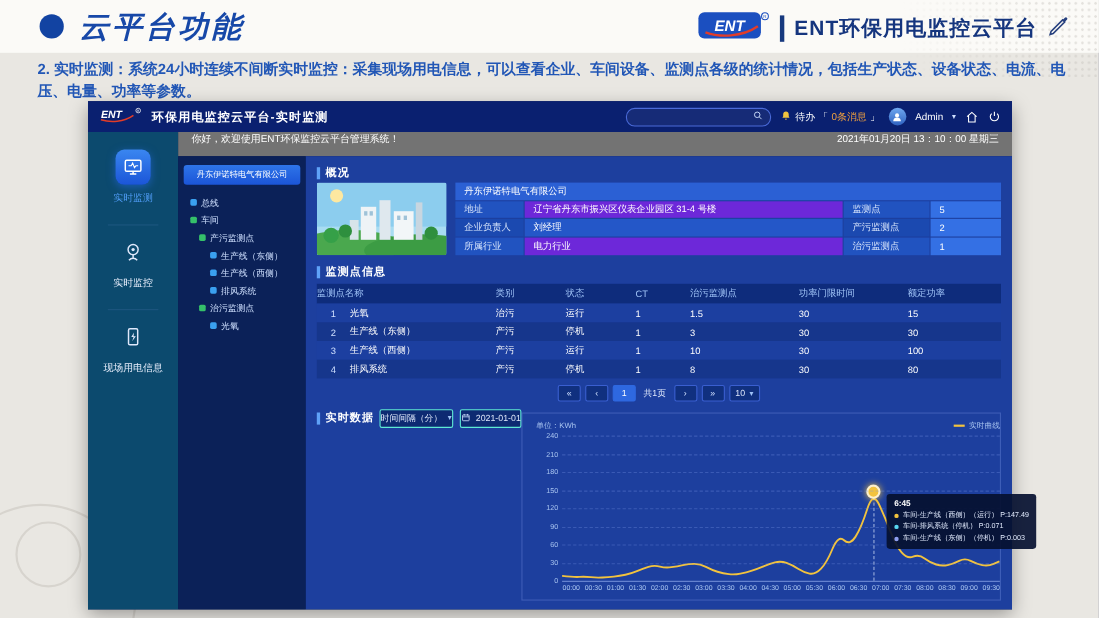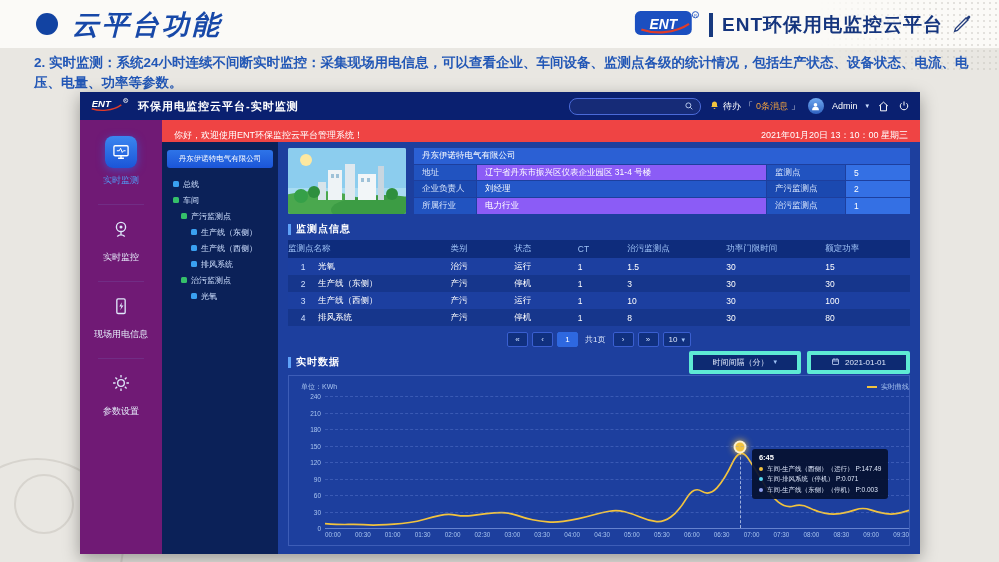--- a/index.html
+++ b/index.html
@@ -23,70 +23,70 @@
   .search-pill{width:118px;height:15px;border:1px solid #4a6ad8;border-radius:8px;background:rgba(255,255,255,.05);display:flex;align-items:center;padding:0 6px;gap:4px;}
   .search-input{flex:1;background:transparent;border:none;outline:none;color:#fff;font-size:8px;min-width:0;}
   .todo{display:flex;align-items:center;gap:3px;color:#fff;font-size:9px;white-space:nowrap;}
   .todo-count{color:#f2a23e;}
   .avatar{width:16px;height:16px;border-radius:50%;background:linear-gradient(#6fa8f0,#2f62c0);display:flex;align-items:center;justify-content:center;overflow:hidden;}
   .admin{color:#fff;font-size:9px;}
   .hdr-caret{color:#cfe0ff;font-size:7px;}
   .hdr-icon{display:flex;align-items:center;}
   .app-body{flex:1;display:flex;min-height:0;}
   
-  .sidebar{width:82px;background:#701a75;display:flex;flex-direction:column;padding-top:8px;flex:0 0 auto;}
+  .sidebar{width:82px;background:#0c4a6e;display:flex;flex-direction:column;padding-top:8px;flex:0 0 auto;}
   .side-item{height:69px;display:flex;flex-direction:column;align-items:center;gap:6px;padding-top:8px;position:relative;color:#cfe0ff;cursor:pointer;}
   .side-item:not(:last-child)::after{content:"";position:absolute;bottom:0;left:18px;right:18px;height:1px;background:rgba(120,150,220,.16);}
   .side-icon{width:32px;height:32px;display:flex;align-items:center;justify-content:center;color:#dfe8fb;}
   .side-item.active .side-icon{background:linear-gradient(180deg,#3a86f0,#1b55d8);border-radius:8px;box-shadow:0 2px 8px rgba(40,110,240,.55);color:#fff;}
   .side-label{font-size:9px;color:#e6edfb;white-space:nowrap;}
   .side-item.active .side-label{color:#4f9bf5;}
   
   .main{flex:1;display:flex;flex-direction:column;min-width:0;}
-  .welcome{height:22px;background:#ef4444;display:flex;align-items:flex-end;justify-content:space-between;padding:0 12px;color:#fff;font-size:9px;flex:0 0 auto;}
+  .welcome{height:22px;background:#737373;display:flex;align-items:flex-start;justify-content:space-between;padding:0 12px;color:#fff;font-size:9px;flex:0 0 auto;}
   .body-row{flex:1;display:flex;min-height:0;}
   
   .tree{width:106px;background:#0B2158;padding:8px 5px;flex:0 0 auto;overflow:hidden;}
   .tree-root{background:linear-gradient(180deg,#2e74e8,#1b55d8);border-radius:3px;color:#fff;font-size:7.5px;padding:4px 2px;text-align:center;white-space:nowrap;margin-bottom:8px;cursor:pointer;}
   .tree-item{display:flex;align-items:center;gap:4px;padding:2.5px 0;white-space:nowrap;font-size:8px;color:#cfe0ff;cursor:pointer;}
   .tree-item.lv1{padding-left:6px;}.tree-item.lv2{padding-left:14px;}.tree-item.lv3{padding-left:24px;}
   .tree-bullet{width:6px;height:6px;border-radius:1.5px;flex:0 0 auto;}
   
   .content{flex:1;padding:6px 10px 8px;background:#1D3F9E;min-width:0;display:flex;flex-direction:column;}
   .section-header{display:flex;align-items:center;gap:5px;height:18px;flex:0 0 auto;}
   .accent{width:3px;height:11px;background:#5FA2F8;}
   .section-title{color:#fff;font-weight:bold;font-size:10px;letter-spacing:1px;}
   
   .overview-body{display:flex;gap:8px;}
   .ov-image{width:118px;height:66px;border-radius:2px;overflow:hidden;flex:0 0 auto;}
   .ov-table{flex:1;display:grid;grid-template-columns:62px 1fr 78px 64px;grid-auto-rows:15.7px;gap:1px;font-size:8.5px;color:#fff;}
   .ov-cell{display:flex;align-items:center;padding:0 8px;overflow:hidden;white-space:nowrap;}
   .ov-company{grid-column:1 / -1;background:#2B60D4;}
   .ov-cell.lbl{color:#d7e4fb;}
-  .ra.lbl{background:#2153C0;}.ra.val{background:#8b5cf6;}
+  .ra.lbl{background:#2153C0;}.ra.val{background:#6d28d9;}
   .rb.lbl{background:#1B49B0;}.rb.val{background:#2457C8;}
   .statval{background:#3470E4 !important;justify-content:flex-start;}
   
   .points-table{margin-top:2px;font-size:8.5px;color:#fff;}
   .pt-row{display:grid;grid-template-columns:2.3fr .9fr .9fr .7fr 1.4fr 1.4fr 1.2fr;height:17px;align-items:center;}
   .pt-head{background:#0E2C7C;color:#9FC3F7;height:18px;}
   .pt-row.ra{background:#1C3FA0;}.pt-row.rb{background:#16368C;}
   .pt-cell{text-align:left;overflow:hidden;white-space:nowrap;}
   .pt-cell.name{text-align:left;display:flex;align-items:center;padding-left:10px;gap:10px;}
   .row-no{width:10px;text-align:center;color:#cfe0ff;}
   .pagination{display:flex;align-items:center;justify-content:center;gap:4px;margin-top:6px;font-size:8px;color:#fff;}
   .pg-btn{min-width:15px;height:13px;background:#10307F;border:1px solid #3A5FD0;display:flex;align-items:center;justify-content:center;color:#cfe0ff;border-radius:2px;cursor:pointer;padding:0 2px;}
   .pg-current{background:#2E68E0;color:#fff;border-color:#2E68E0;}
   .pg-total{padding:0 3px;color:#dfe8fb;}
   .pg-size{display:flex;align-items:center;gap:4px;border:1px solid #3A5FD0;background:#10307F;padding:0 5px;height:13px;border-radius:2px;color:#dfe8fb;cursor:pointer;}
   .caret-glyph{font-size:7px;color:#9FC3F7;}
   
-  .chart-section{flex:1;display:flex;flex-direction:column;margin-top:6px;min-height:0;}
+  .chart-section{flex:1;display:flex;flex-direction:row;margin-top:6px;min-height:0;}
   .chart-controls{margin-left:auto;display:flex;gap:6px;align-items:center;}
-  .interval-select,.date-box{height:15px;border:4px solid #5eead4;background:#0D2A72;color:#dfe8fb;font-size:8px;display:flex;align-items:center;gap:5px;padding:0 20px;border-radius:2px;cursor:pointer;white-space:nowrap;}
+  .interval-select,.date-box{height:15px;border:1px solid #5eead4;background:#0D2A72;color:#dfe8fb;font-size:8px;display:flex;align-items:center;gap:5px;padding:0 0;border-radius:2px;cursor:pointer;white-space:nowrap;}
   .chart-panel{flex:1;border:1px solid rgba(130,160,235,.32);margin-top:4px;padding:6px 0 4px 12px;display:flex;flex-direction:column;min-height:0;}
   .chart-meta{display:flex;justify-content:space-between;align-items:center;font-size:7px;color:#A8C4F0;flex:0 0 auto;}
   .legend{display:flex;align-items:center;gap:4px;}
   .legend-swatch{width:10px;height:2px;background:#F2C33E;}
   .plot-wrap{flex:1;position:relative;margin-left:24px;margin-top:4px;}
   .gridline{position:absolute;left:0;right:0;height:0;border-top:1px dashed rgba(120,150,230,.32);}
   .gridline.axis{border-top:1px solid rgba(150,175,240,.6);}
   .y-tick{position:absolute;left:-26px;width:22px;text-align:right;font-size:6.5px;color:#A8C4F0;transform:translateY(-3px);}
   .line-svg{position:absolute;inset:0;width:100%;height:100%;overflow:visible;}
   .marker-line{position:absolute;width:0;border-left:1px dashed rgba(225,235,255,.65);}
@@ -209,29 +209,20 @@
         </div>
         <div class="side-item">
           <div class="side-icon">
             <svg viewBox="0 0 24 24" width="20" height="20">
               <rect x="7" y="3.5" width="10" height="17.5" rx="1.5" fill="none" stroke="currentColor" stroke-width="1.6"></rect>
               <path d="M13 7.5l-3 5h2.5L11 17l4-5.5h-2.5z" fill="currentColor"></path>
             </svg>
           </div>
           <div class="side-label">现场用电信息</div>
         </div>
-        <div class="side-item">
-          <div class="side-icon">
-            <svg viewBox="0 0 24 24" width="20" height="20">
-              <circle cx="12" cy="12" r="4" fill="none" stroke="currentColor" stroke-width="1.6"></circle>
-              <path d="M12 2.5v3M12 18.5v3M2.5 12h3M18.5 12h3M5.3 5.3l2.1 2.1M16.6 16.6l2.1 2.1M18.7 5.3l-2.1 2.1M7.4 16.6l-2.1 2.1" stroke="currentColor" stroke-width="1.6" fill="none"></path>
-            </svg>
-          </div>
-          <div class="side-label">参数设置</div>
-        </div>
       </div>
 
     <div class="main">
       <div class="welcome">
         <span>你好，欢迎使用ENT环保监控云平台管理系统！</span>
         <span>2021年01月20日  13：10：00  星期三</span>
       </div>
 
       <div class="body-row">
 
@@ -268,20 +259,24 @@
               </div>
               <div class="tree-item lv3">
                 <div class="tree-bullet" style="background: rgb(58, 160, 240);"></div>
                 <span>光氧</span>
               </div>
             </div>
         </div>
 
         <div class="content">
 
+          <div class="section-header">
+            <span class="accent"></span>
+            <span class="section-title">概况</span>
+          </div>
           <div class="overview-body">
             <div class="ov-image">
               <svg viewBox="0 0 118 66" width="118" height="66">
                   <rect width="118" height="66" fill="#a8dcf2"></rect>
                   <rect width="118" height="40" fill="#8ccdee"></rect>
                   <circle cx="18" cy="12" r="6" fill="#fde8a0"></circle>
                   <ellipse cx="30" cy="58" rx="48" ry="15" fill="#4aa84e"></ellipse>
                   <ellipse cx="95" cy="62" rx="52" ry="15" fill="#3c9c44"></ellipse>
                   <rect x="40" y="22" width="14" height="30" fill="#eef3f6"></rect>
                   <rect x="57" y="16" width="10" height="36" fill="#dfe8ee"></rect>

